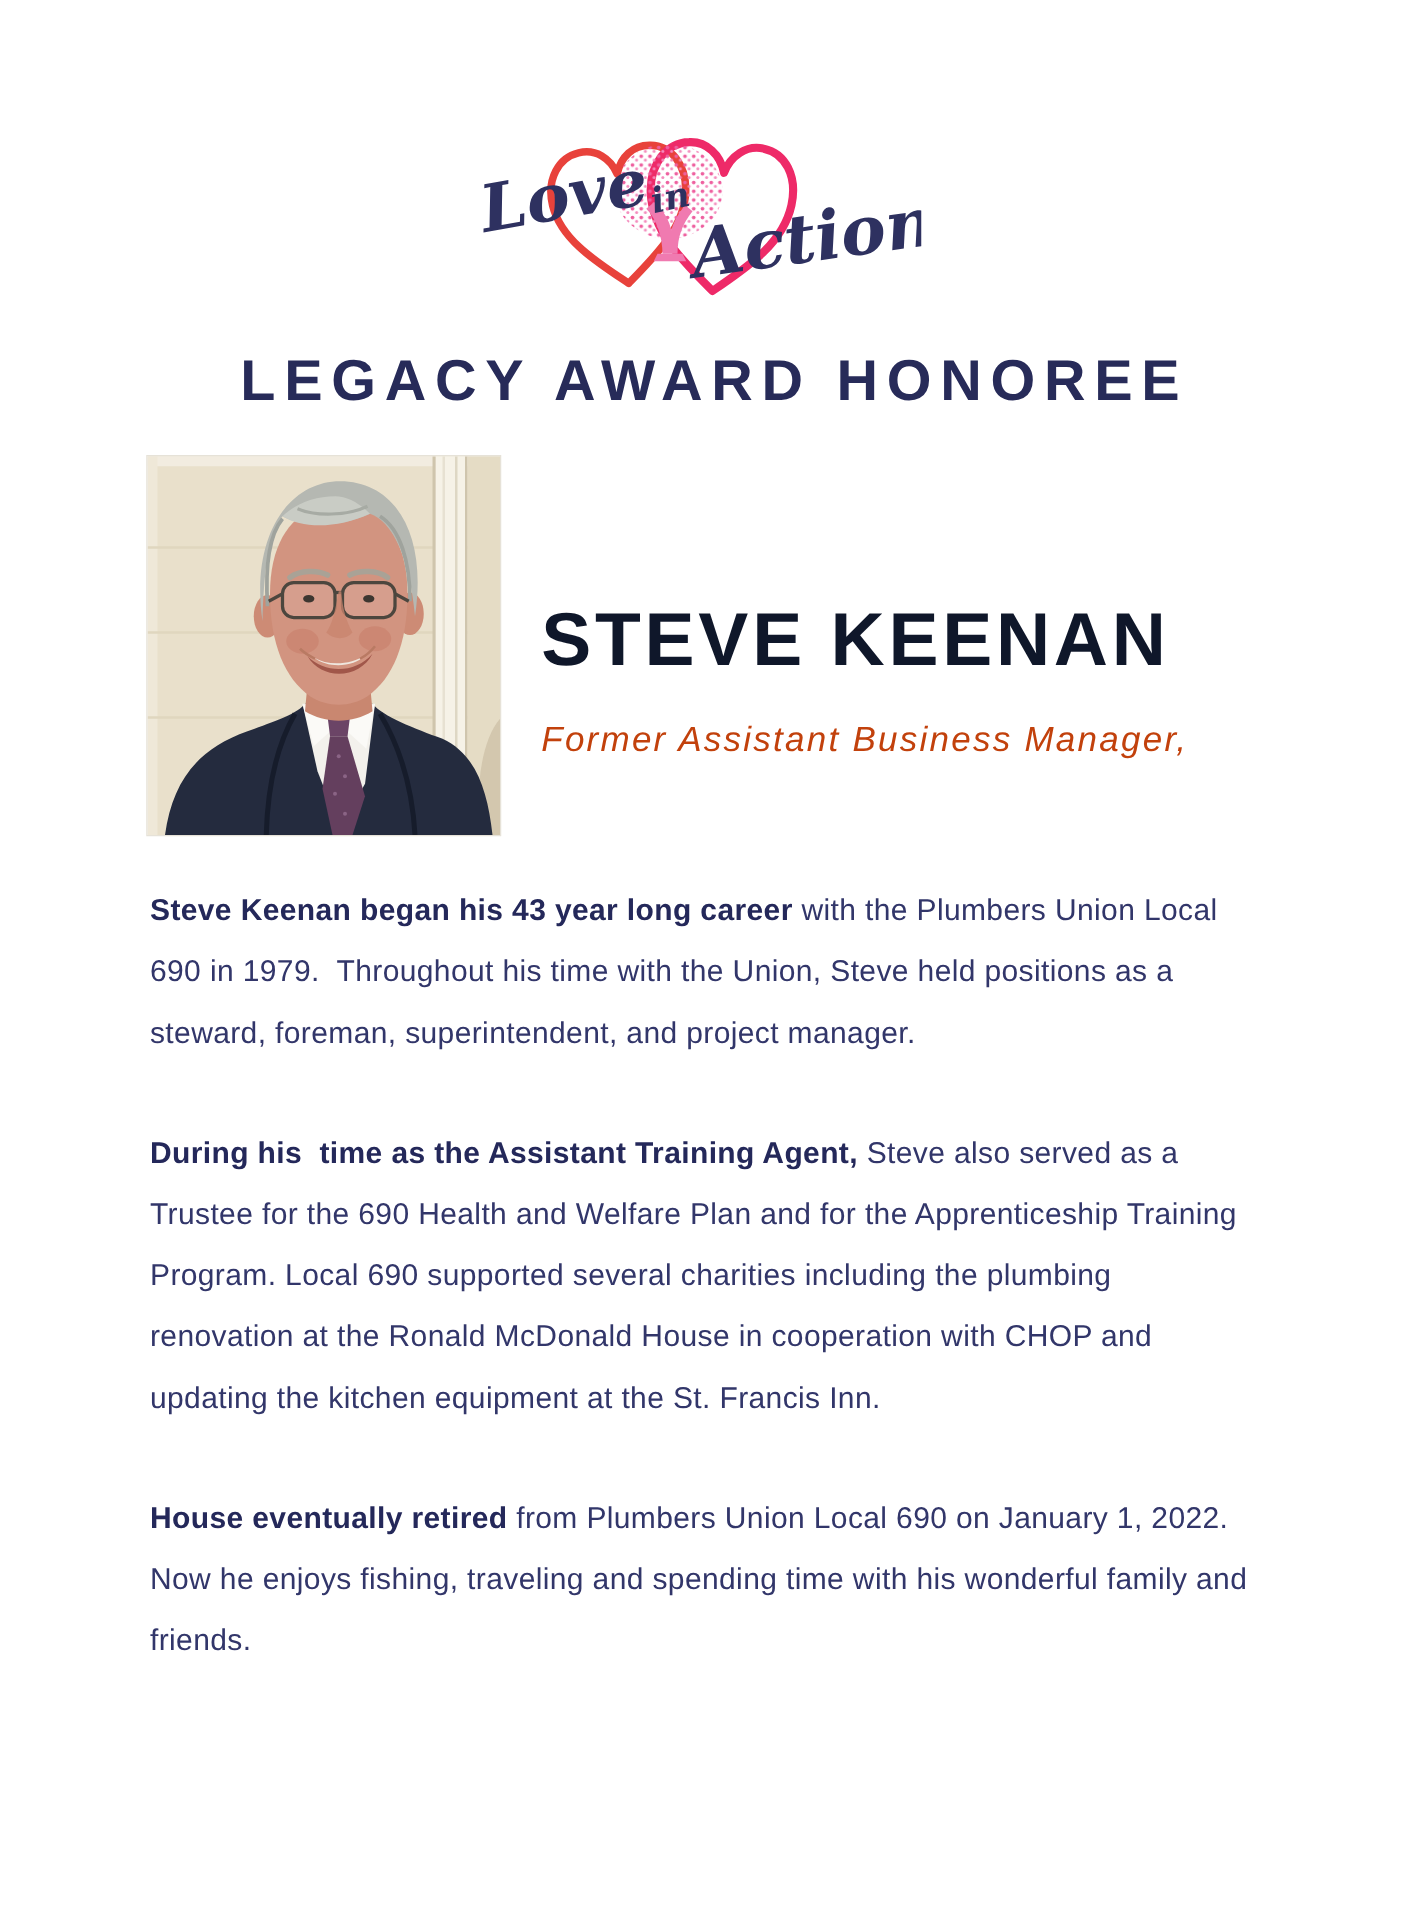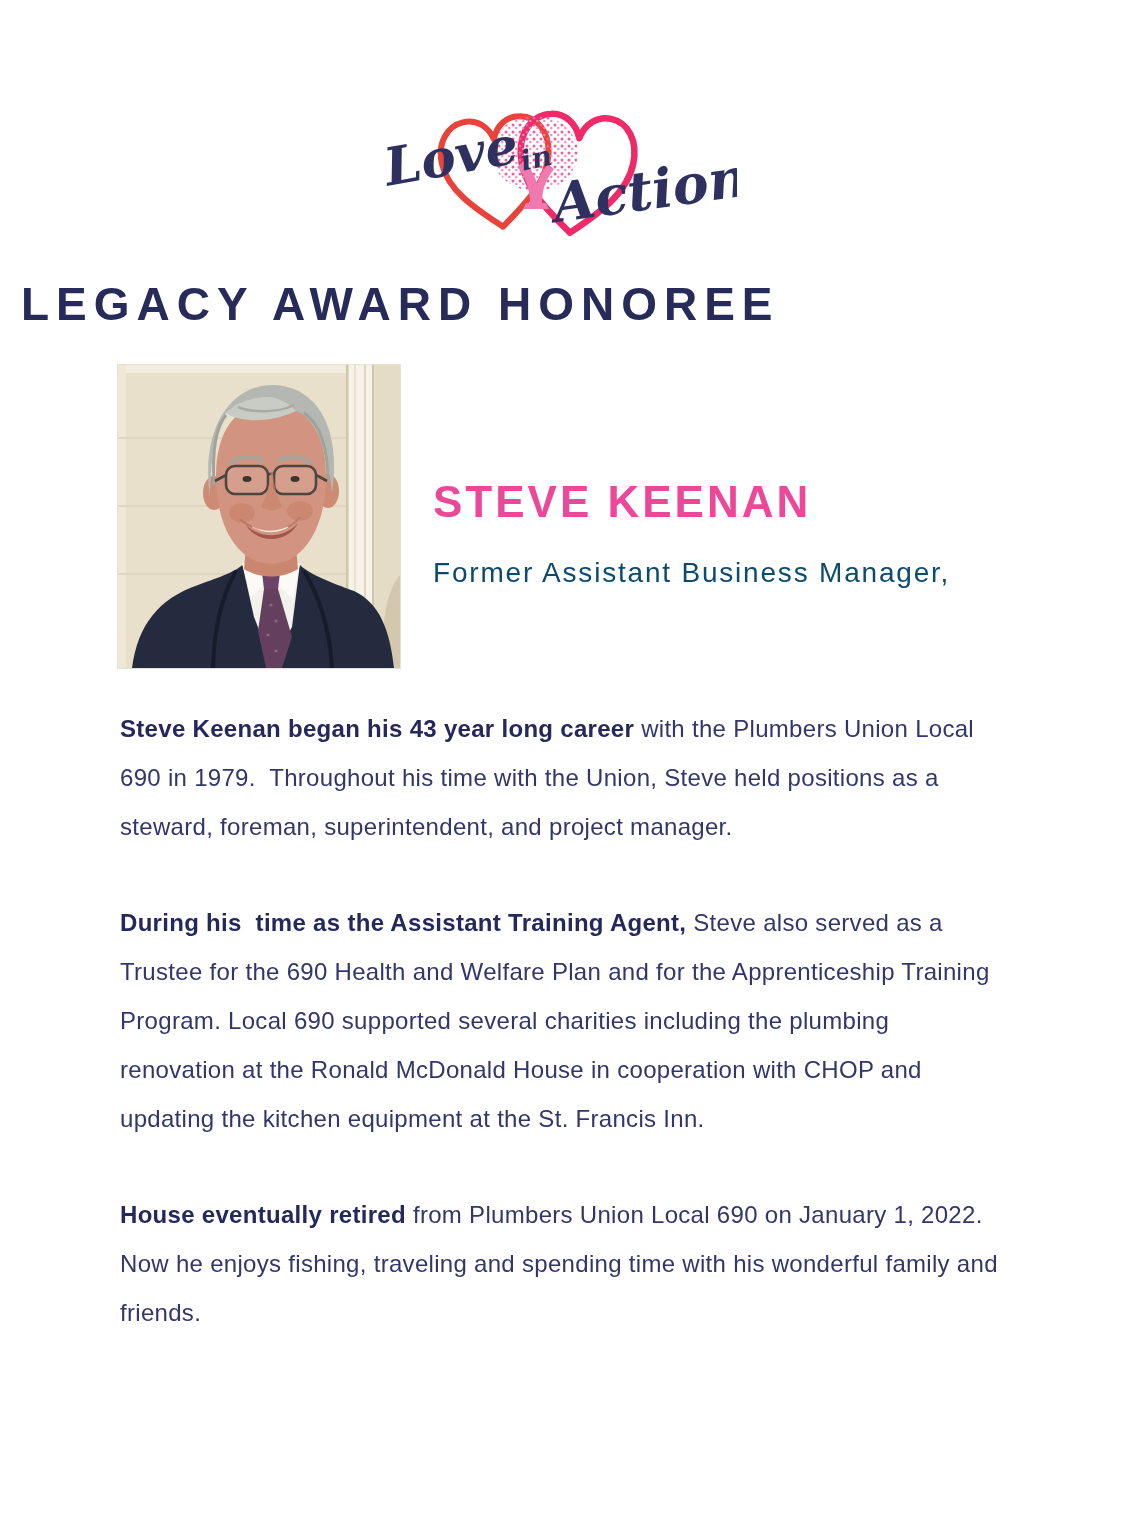--- a/index.html
+++ b/index.html
@@ -17,20 +17,21 @@
   
   .logo-wrap {
     width: 352px;
     height: 142px;
     margin: 95px auto 0;
   }
   .logo-wrap svg { display: block; width: 100%; height: 100%; }
   
   .main-heading {
     margin-top: 40px;
+    text-align: center;
     font-size: 46px;
     font-weight: 600;
     letter-spacing: 7px;
     color: #272b59;
     margin-left: 21px;
   }
   
   .profile {
     display: flex;
     align-items: flex-start;
@@ -38,31 +39,32 @@
   }
   .photo-frame {
     flex: 0 0 auto;
     width: 282px;
     height: 303px;
     outline: 1px solid #e6e2d8;
   }
   .photo-frame svg { display: block; width: 282px; height: 303px; }
   .profile-info { margin-left: 33px; padding-top: 112px; }
   .honoree-name {
-    font-size: 44px;
+    font-size: 60px;
     font-weight: 700;
     letter-spacing: 3px;
-    color: #ec4899;
+    color: #0f172a;
   }
   .honoree-role {
     margin-top: 28px;
     font-size: 28px;
+    font-style: italic;
     letter-spacing: 1.8px;
     line-height: 1.32;
-    color: #0c4a6e;
+    color: #c2410c;
   }
   
   .bio { margin: 36px 116px 0 120px; }
   .para {
     font-size: 24px;
     line-height: 49px;
     letter-spacing: 0.3px;
     color: #32366a;
     white-space: pre-wrap;
     margin-bottom: 47px;

